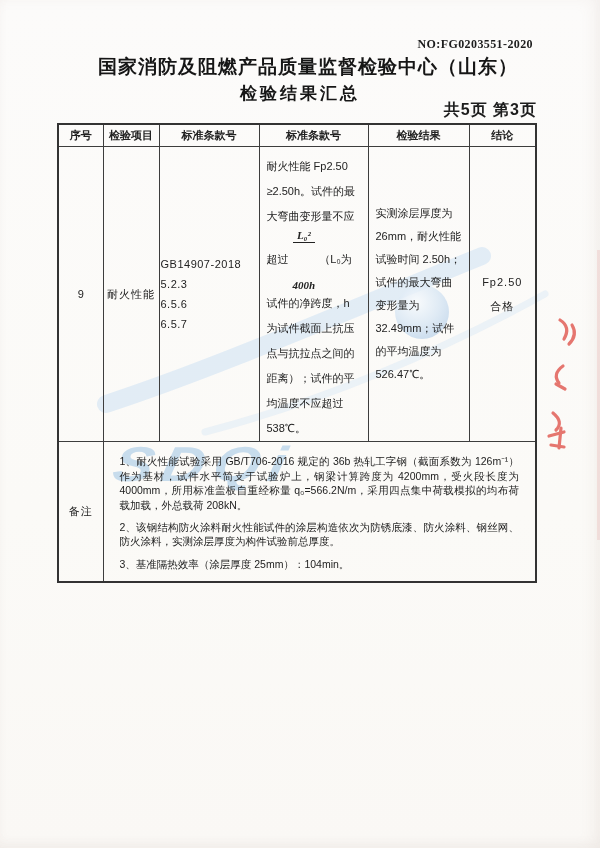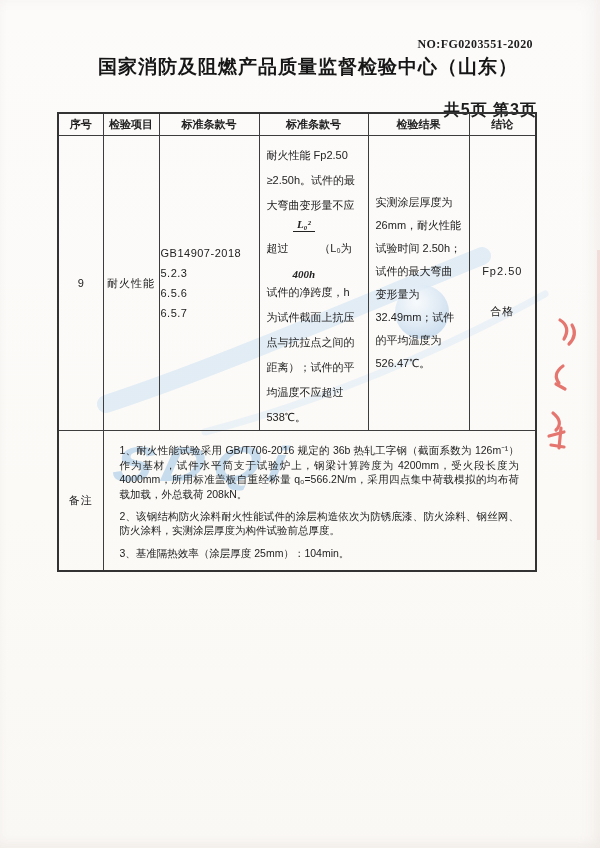--- a/index.html
+++ b/index.html
@@ -41,41 +41,41 @@
   
   .watermark{position:absolute;inset:0;z-index:0;pointer-events:none;}
   .wm-text{
     position:absolute;left:120px;top:436px;
     font-size:49px;font-weight:bold;font-style:italic;
     letter-spacing:7px;color:#bfd7eb;opacity:0.85;
     transform:skewX(-12deg) scaleX(1.22);transform-origin:left top;
   }
   
   table.results{
-    position:absolute;left:57px;top:112px;z-index:2;
+    position:absolute;left:57px;top:123px;z-index:2;
     border-collapse:collapse;table-layout:fixed;
     width:478px;background:transparent;padding-left:20px;
   }
   table.results td, table.results th{
     border:1px solid #3d3d3d;
     font-size:11px;color:#222;
     background:transparent;
     overflow:hidden;
   }
   table.results{border:2px solid #333;}
   th.hdr{height:21px;font-weight:bold;font-size:11px;text-align:center;padding:0;}
   .row-main td{height:212px;vertical-align:middle;}
   td.c-seq{text-align:center;font-size:12px;}
   td.c-item{text-align:center;font-size:11.5px;letter-spacing:1px;}
   td.c-clause{text-align:left;font-size:10.5px;}
   td.c-clause .cl{line-height:20px;letter-spacing:0.5px;}
   td.c-req{vertical-align:top;padding:7px 6px 0 7px;line-height:25px;font-size:11px;}
   td.c-res{padding:0 7px;line-height:23px;font-size:11px;}
   td.c-con{text-align:center;font-size:11.5px;}
-  td.c-con div{line-height:24px;letter-spacing:1px;margin-top:16px;}
+  td.c-con div{line-height:24px;letter-spacing:1px;}
   .frac{
     display:inline-block;text-align:center;vertical-align:middle;
     line-height:1.15;margin:0 4px;
     font-family:"Liberation Serif",serif;font-style:italic;font-size:11px;font-weight:bold;
   }
   .frac .num{display:block;border-bottom:1px solid #222;padding:0 4px 0px 4px;}
   .frac .den{display:block;padding-top:1px;margin-top:35px;}
   .row-remarks td{height:86px;vertical-align:middle;}
   td.c-remlabel{text-align:center;font-size:11.5px;letter-spacing:1px;}
   td.c-remarks{vertical-align:top;padding:4px 8px 2px 8px;}
@@ -110,20 +110,21 @@
         <path d="M 561 428 l -2 20"></path>
       </g>
     </svg>
     <div class="wm-text">SDQi</div>
   </div>
 
   <div class="edge-right"></div>
 
   <div class="report-no">NO:FG0203551-2020</div>
   <div class="doc-title">国家消防及阻燃产品质量监督检验中心（山东）</div>
+  <div class="doc-subtitle">检验结果汇总</div>
   <div class="page-counter">共5页 第3页</div>
 
   <table class="results">
     <colgroup>
       <col style="width:45px">
         <col style="width:56px">
         <col style="width:100px">
       <col style="width:109px">
         <col style="width:101px">
         <col style="width:67px">

